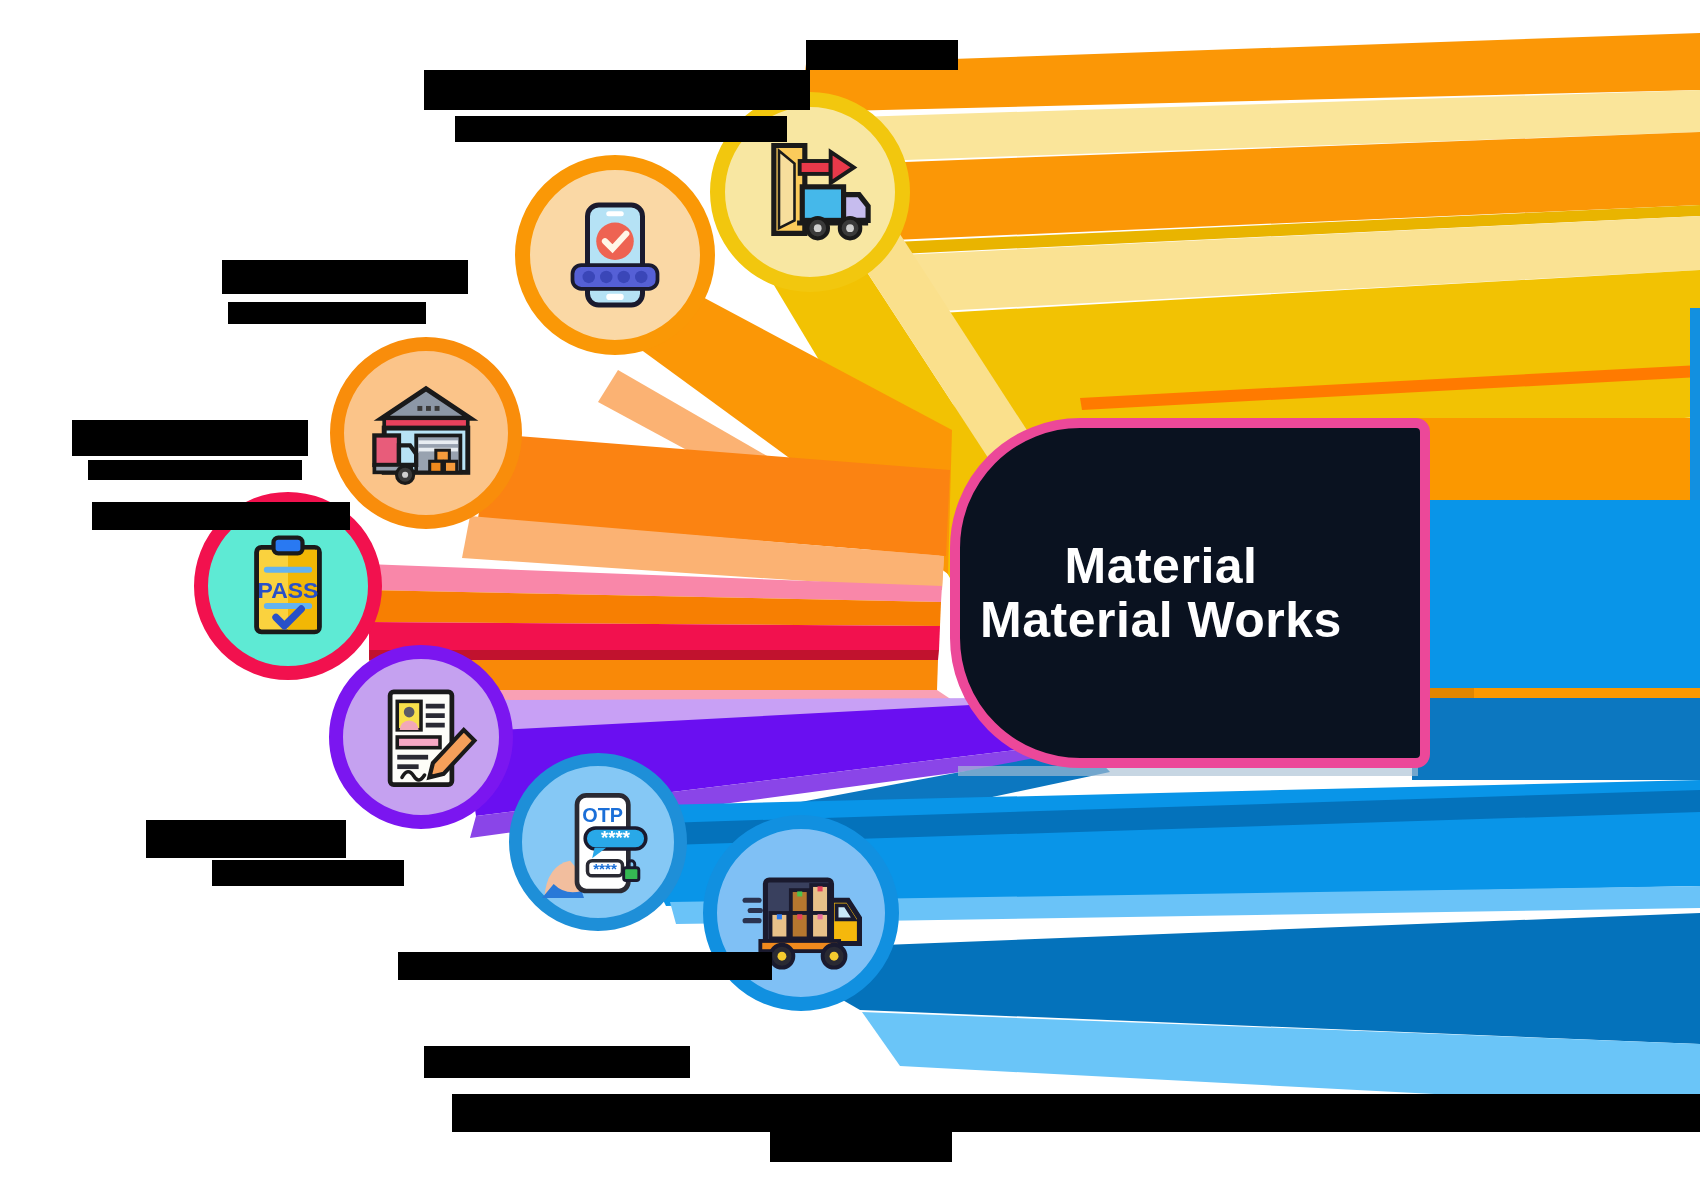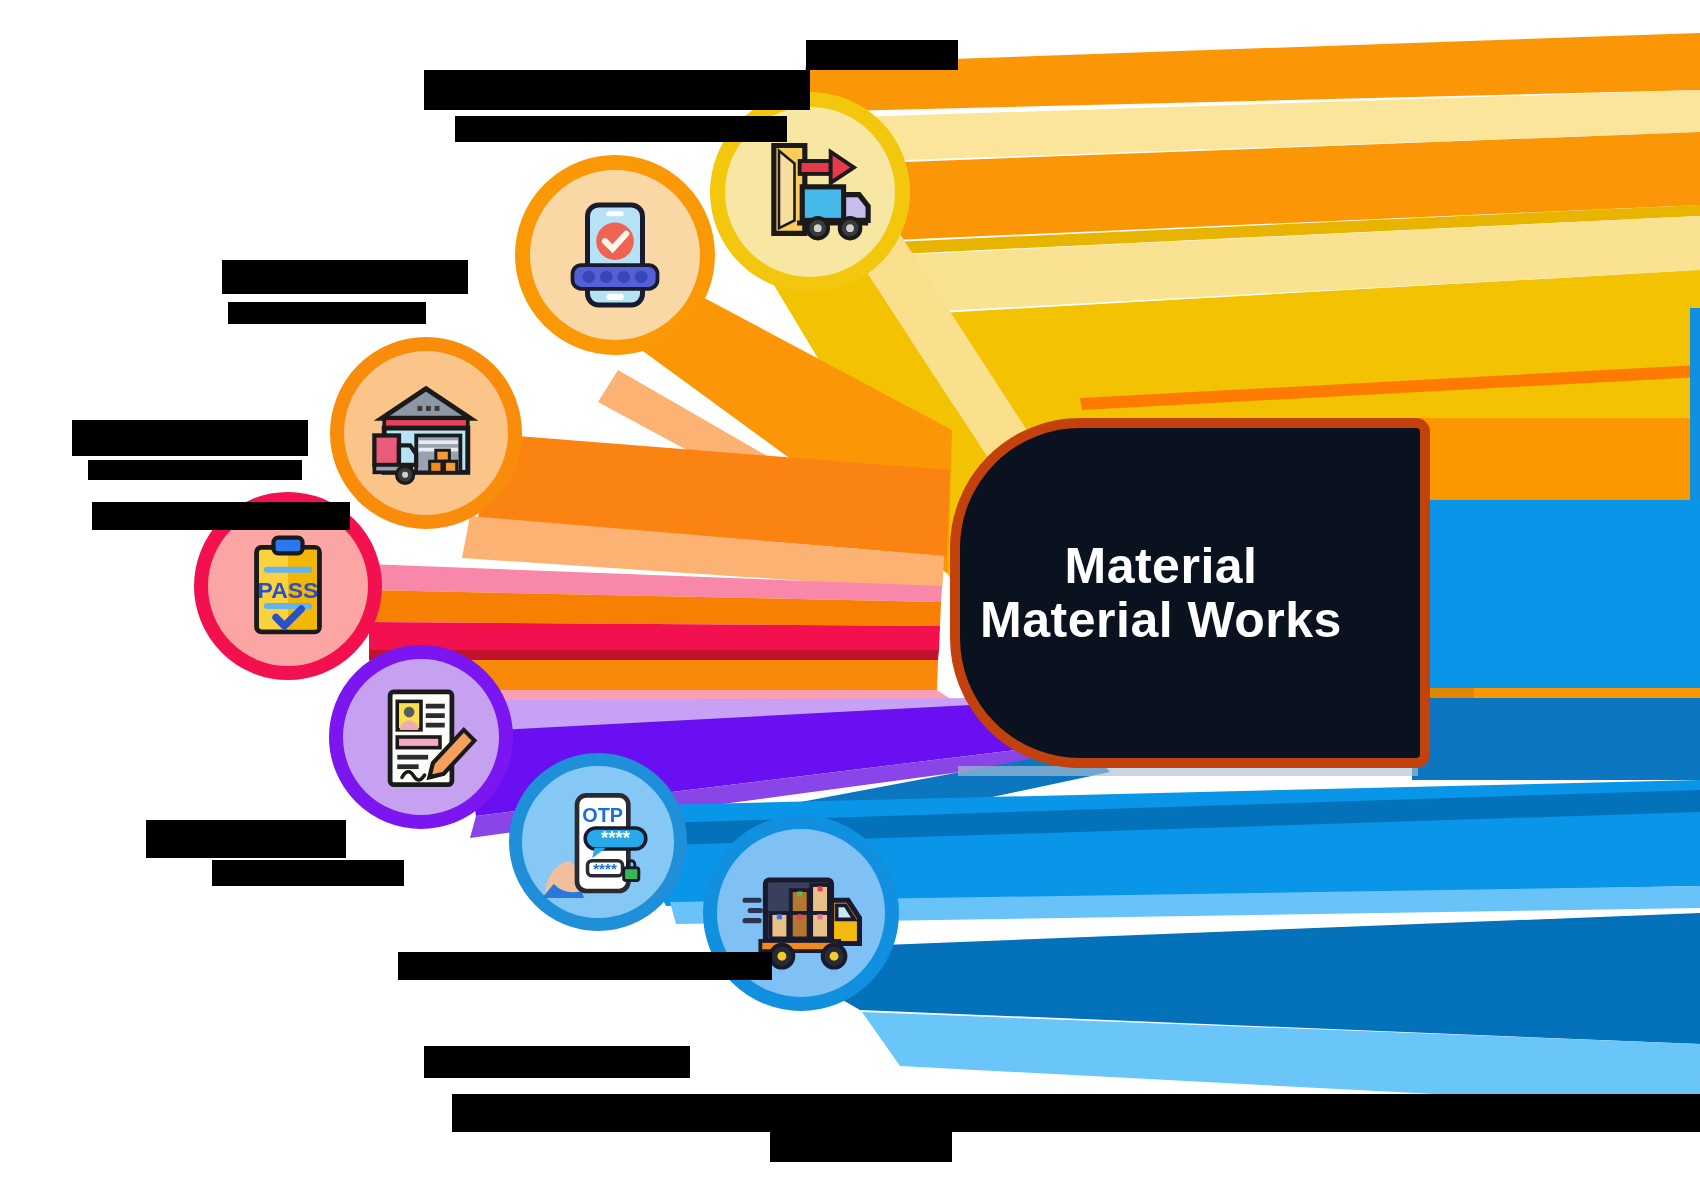--- a/index.html
+++ b/index.html
@@ -4,21 +4,21 @@
 <style>
   html,body{margin:0;padding:0;background:#ffffff;}
   #canvas{position:relative;width:1700px;height:1200px;background:#ffffff;overflow:hidden;
           font-family:"Liberation Sans",sans-serif;}
   .sh{position:absolute;left:0;top:0;width:1700px;height:1200px;}
   .bar{position:absolute;background:#000;}
   .node{position:absolute;border-radius:50%;box-sizing:border-box;display:flex;
         align-items:center;justify-content:center;}
   .node svg{display:block;}
   #center-box{position:absolute;left:950px;top:418px;width:480px;height:350px;
-        box-sizing:border-box;background:#0A1220;border:10px solid #c2410c;
+        box-sizing:border-box;background:#0A1220;border:10px solid #ec4899;
         border-radius:130px 14px 14px 130px;display:flex;flex-direction:column;
         align-items:center;justify-content:center;padding-right:58px;}
   #center-box .line{color:#ffffff;font-size:50px;font-weight:700;line-height:54px;
         white-space:nowrap;letter-spacing:.5px;}
   #box-shadow{position:absolute;left:958px;top:766px;width:460px;height:10px;
         background:#A9C0D4;opacity:.65;}
 </style>
 </head>
 <body>
 
@@ -111,21 +111,21 @@
       <rect x="51" y="71" width="10" height="9" fill="#F08A1D" stroke="#1A1A1A" stroke-width="2.5"></rect>
       <rect x="63" y="71" width="10" height="9" fill="#F59B3C" stroke="#1A1A1A" stroke-width="2.5"></rect>
       <rect x="6" y="50" width="20" height="24" fill="#E85C7A" stroke="#1A1A1A" stroke-width="3.5"></rect>
       <path d="M26 58 h9 l5 7 v9 h-14 z" fill="#B8E3F5" stroke="#1A1A1A" stroke-width="3.5"></path>
       <rect x="6" y="74" width="30" height="6" fill="#98A2B0" stroke="#1A1A1A" stroke-width="3"></rect>
       <circle cx="31" cy="82" r="7" fill="#3A3A3A" stroke="#1A1A1A" stroke-width="2.5"></circle>
       <circle cx="31" cy="82" r="2.5" fill="#CFCFCF"></circle>
     </svg>
   </div>
 
-  <div class="node" style="left:194px;top:492px;width:188px;height:188px;border:14px solid #F2114E;background:#fca5a5;">
+  <div class="node" style="left:194px;top:492px;width:188px;height:188px;border:14px solid #F2114E;background:#5eead4;">
     <svg width="116" height="116" viewBox="0 0 96 96">
       <rect x="22" y="16" width="52" height="70" rx="4" fill="#FAD23E" stroke="#1A1A1A" stroke-width="4"></rect>
       <path d="M48 18 h24 v66 h-24 z" fill="#F2B705"></path>
       <rect x="36" y="8" width="24" height="13" rx="4" fill="#2979F2" stroke="#1A1A1A" stroke-width="3.5"></rect>
       <rect x="28" y="32" width="40" height="5" rx="2.5" fill="#63B3F0"></rect>
       <text x="48" y="58" text-anchor="middle" font-family="Liberation Sans, sans-serif" font-size="19" font-weight="bold" fill="#2850C8">PASS</text>
       <rect x="28" y="62" width="40" height="5" rx="2.5" fill="#63B3F0"></rect>
       <path d="M38 74 l7 7 l14 -14" fill="none" stroke="#2850C8" stroke-width="6" stroke-linecap="round" stroke-linejoin="round"></path>
     </svg>
   </div>

